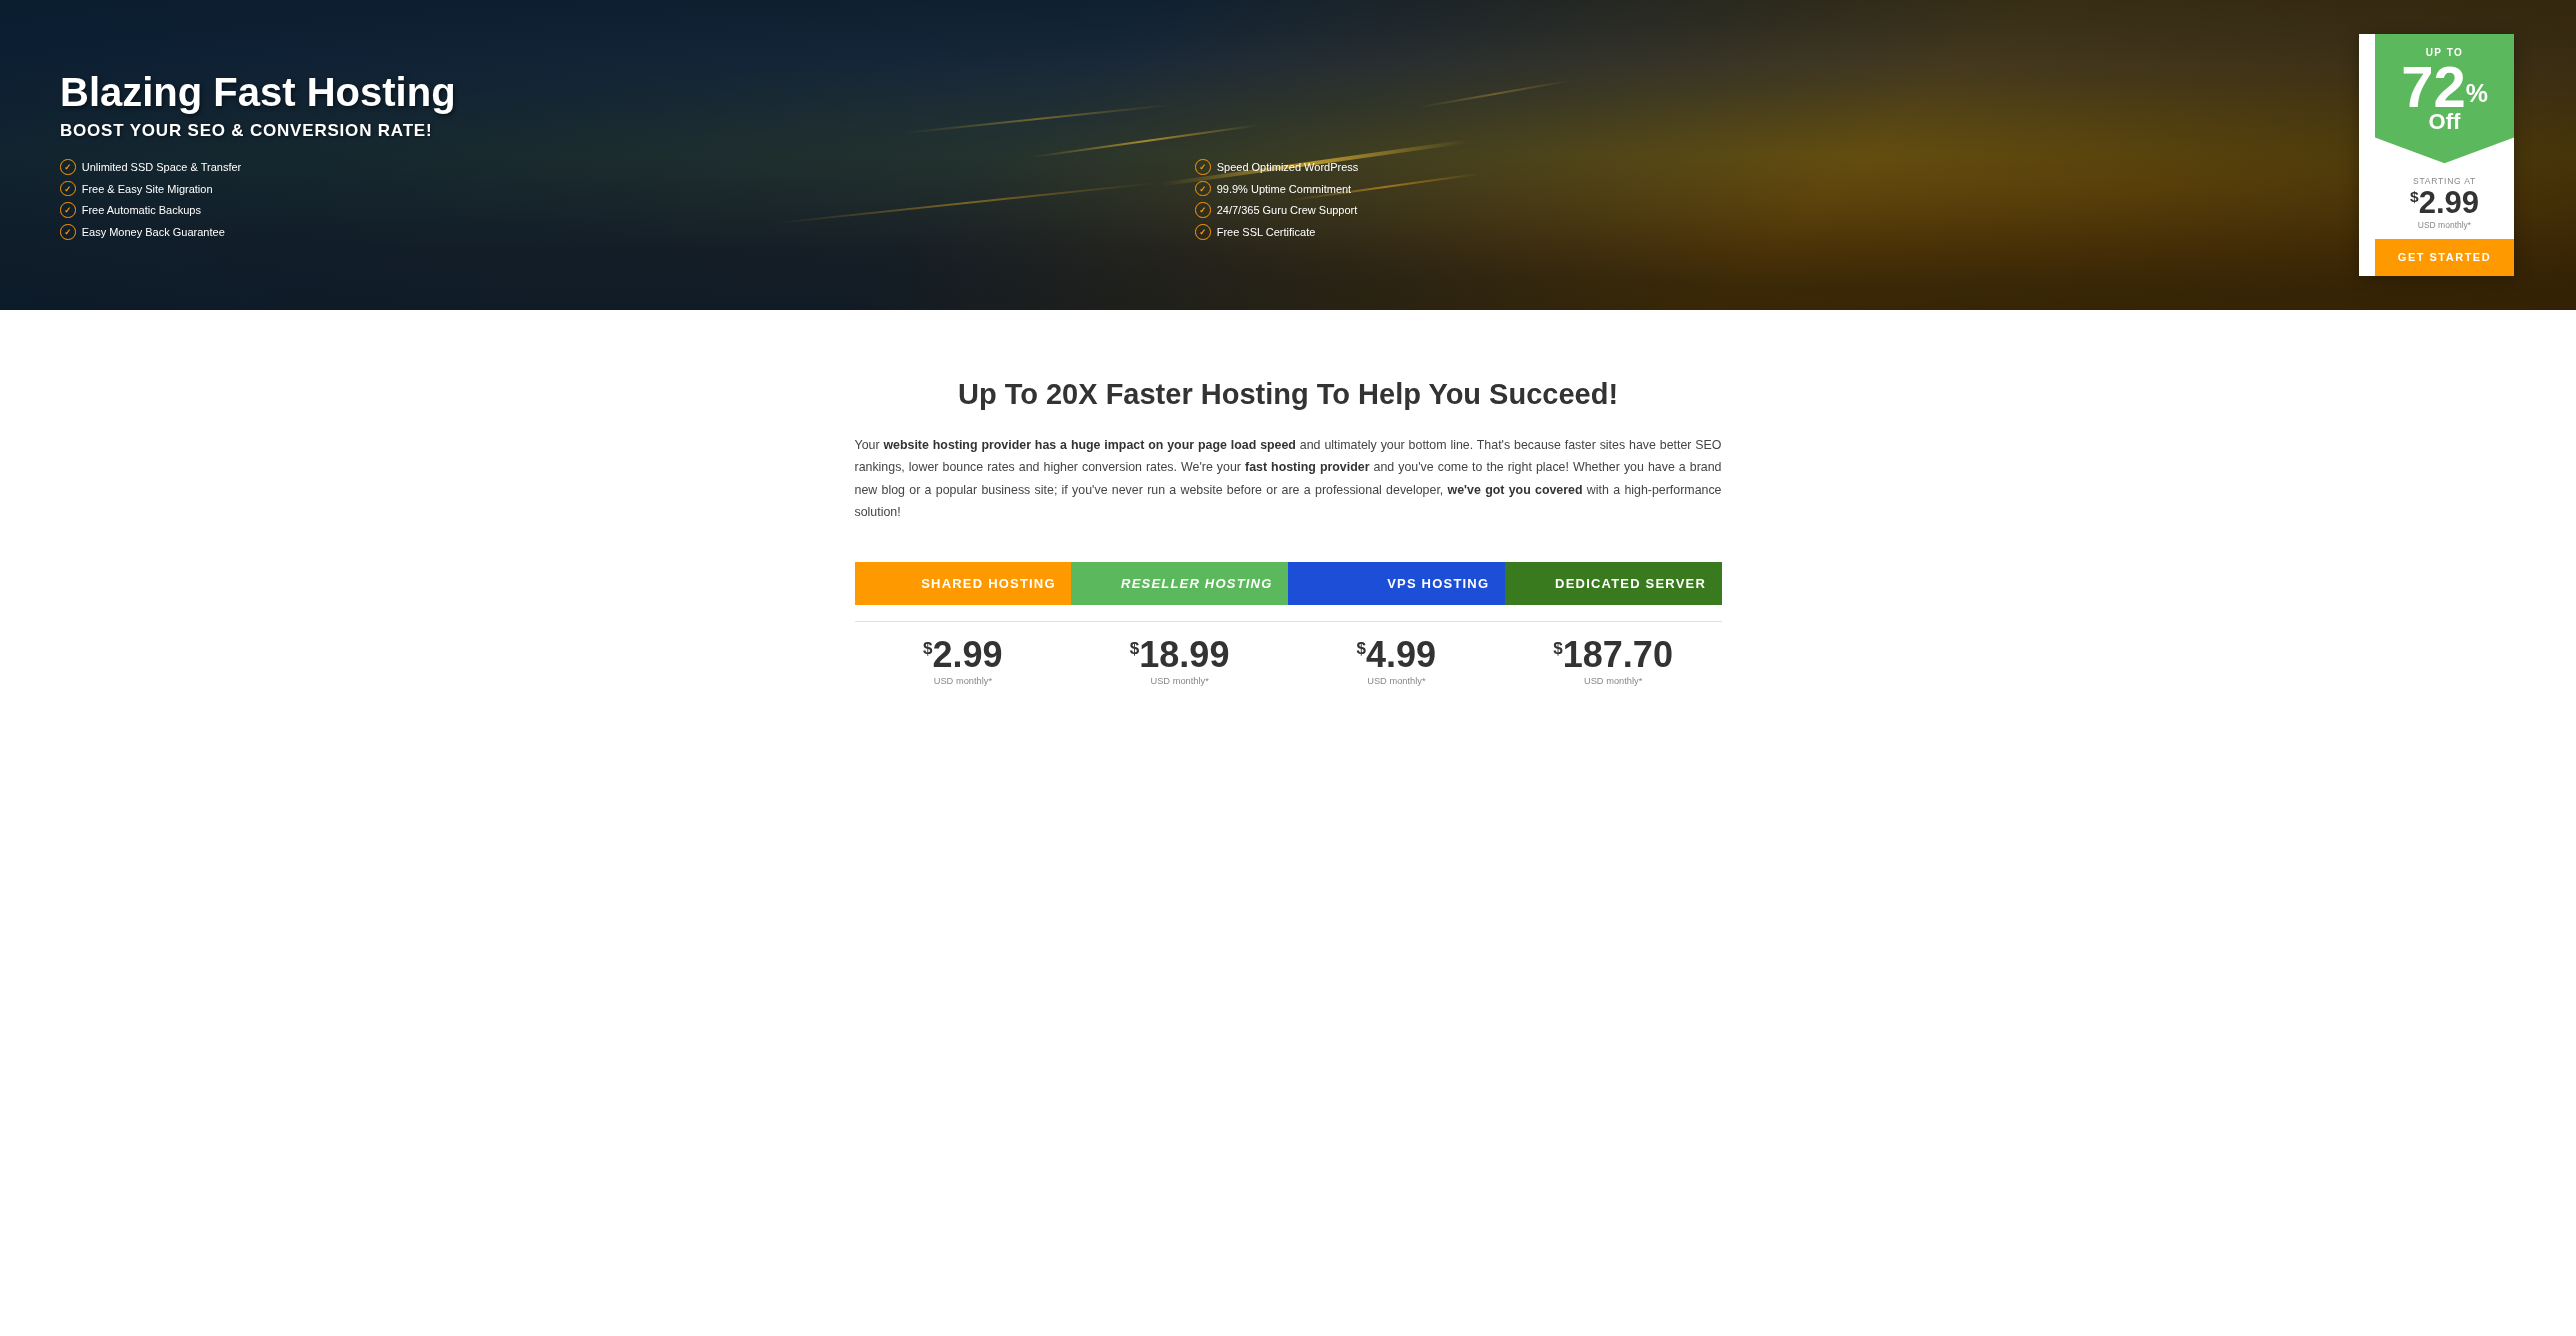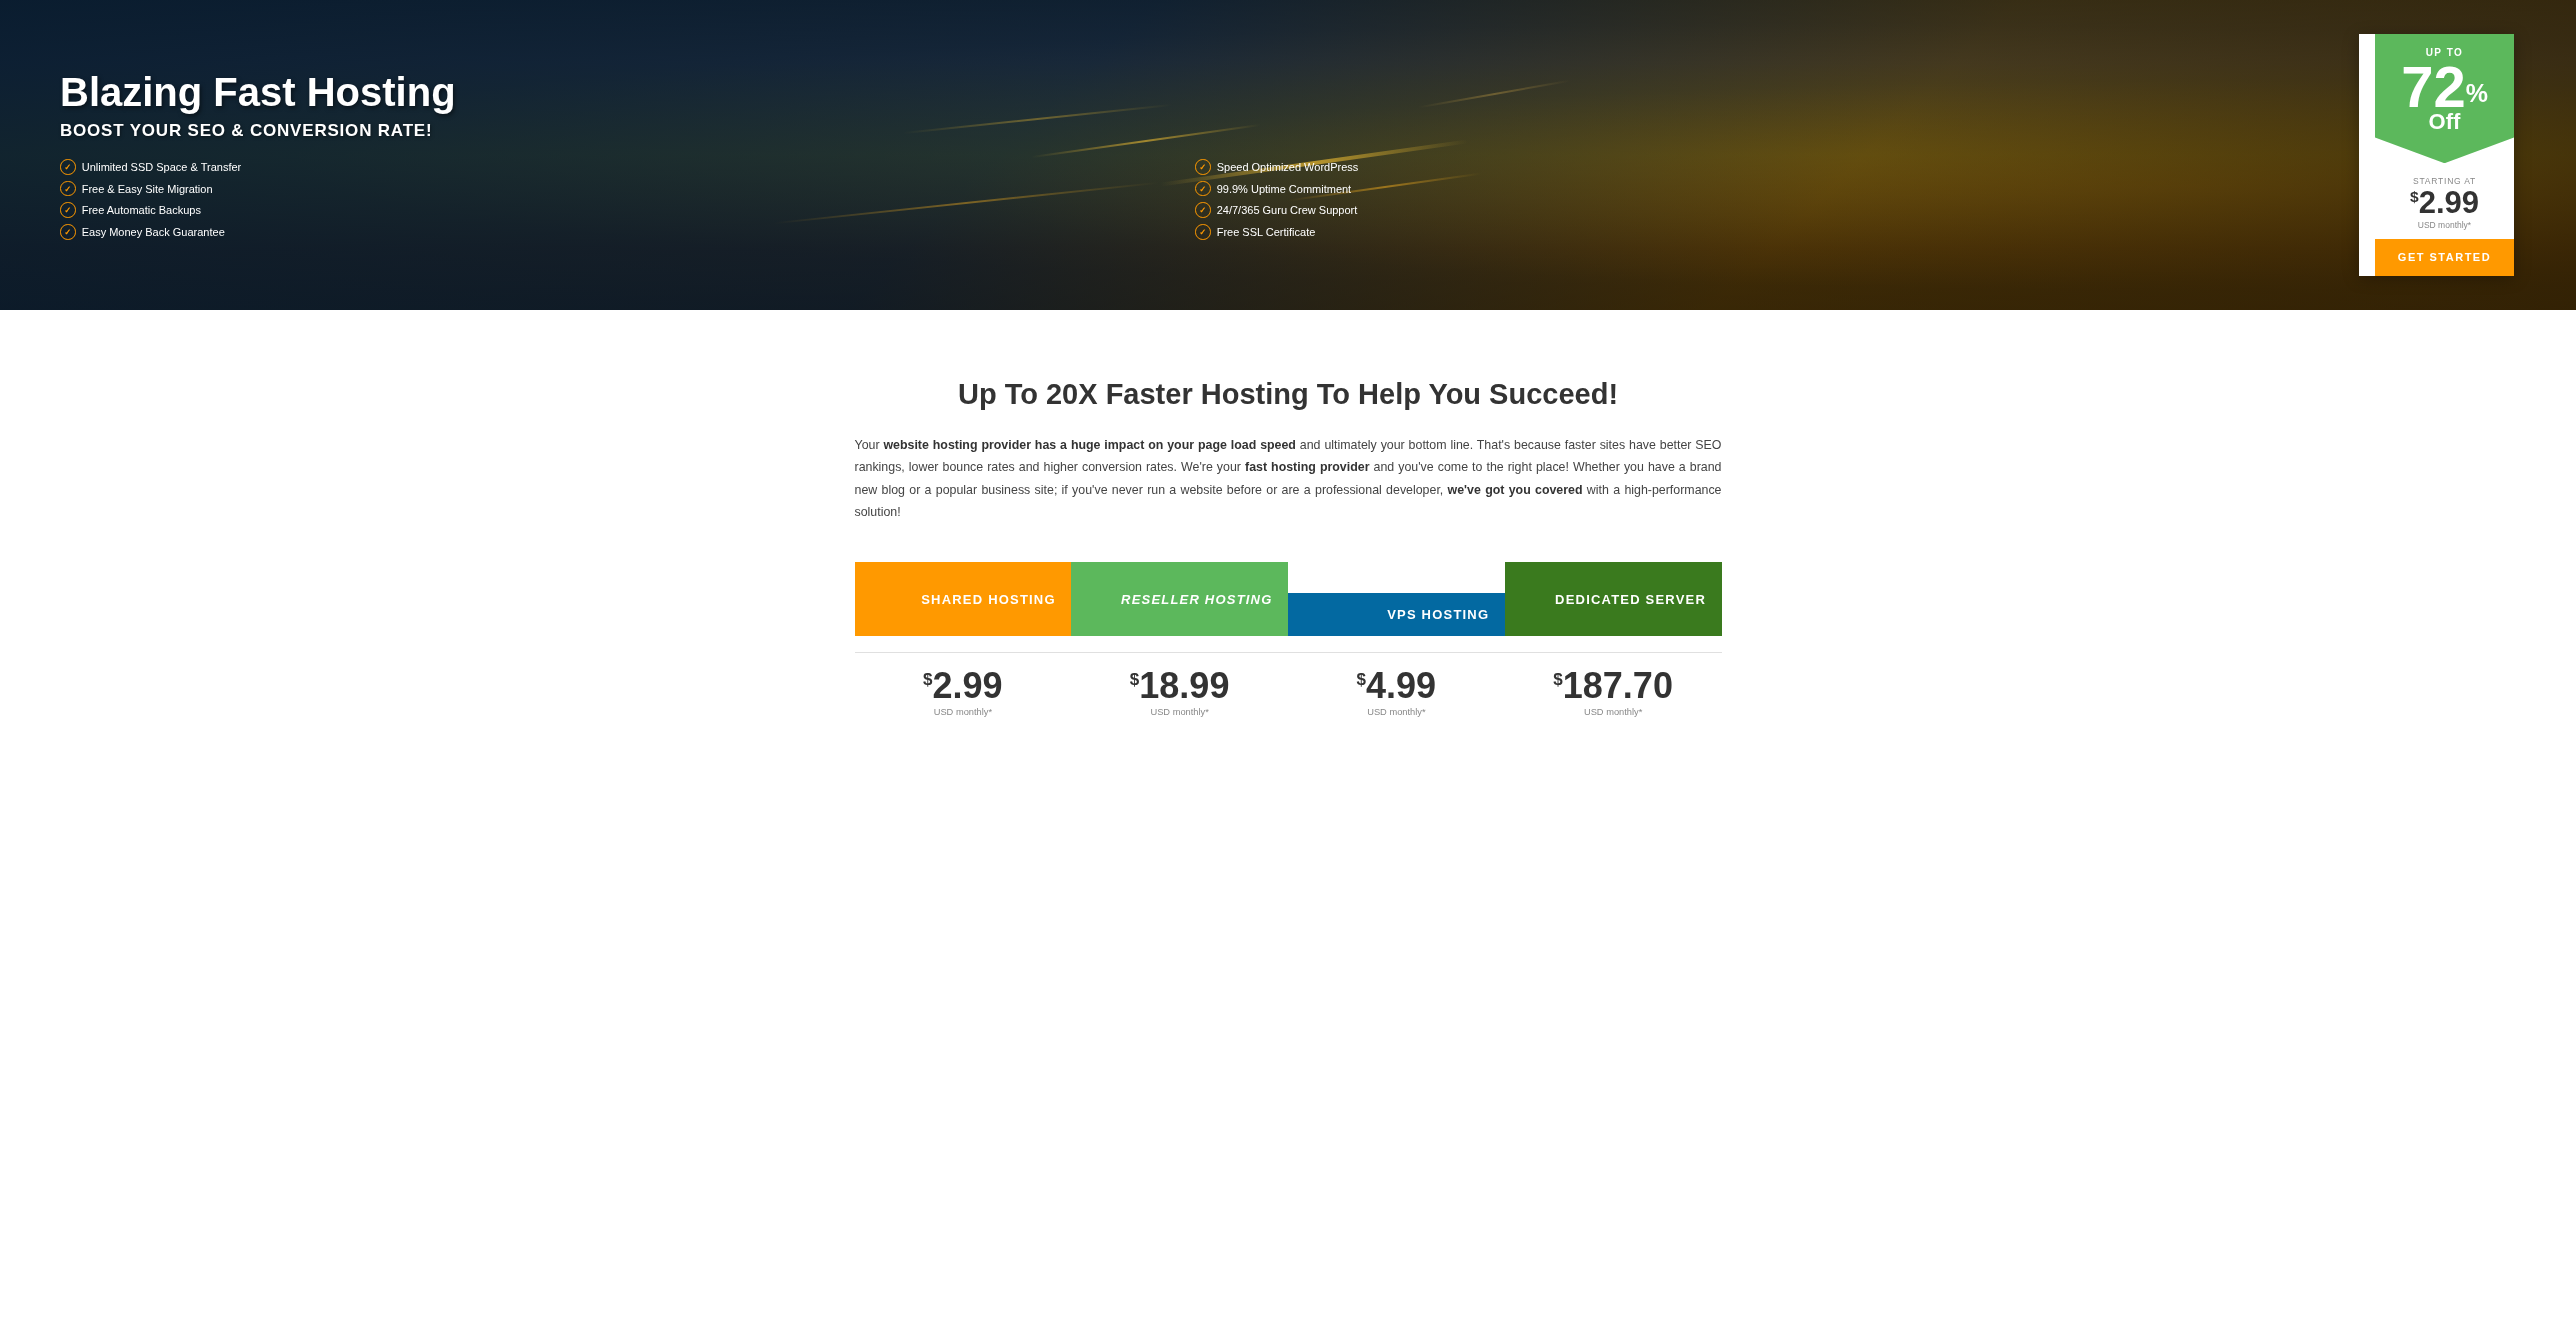--- a/index.html
+++ b/index.html
@@ -213,21 +213,21 @@
       font-size: 13px;
       font-weight: 900;
       letter-spacing: 1.2px;
       color: #fff;
       cursor: pointer;
       border: none;
       text-transform: uppercase;
     }
     .tab-shared { background: #f90; }
     .tab-reseller { background: #5cb85c; font-style: italic; }
-    .tab-vps { background: #0369a1; margin-top: 31px; }
+    .tab-vps { background: #1d4ed8; }
     .tab-dedicated { background: #3a7a1e; }
 
     
     .pricing-row {
       display: grid;
       grid-template-columns: repeat(4, 1fr);
       border-top: 0.8px solid #e0e0e0;
       padding-top: 15.5px;
     }
     .pricing-cell {

